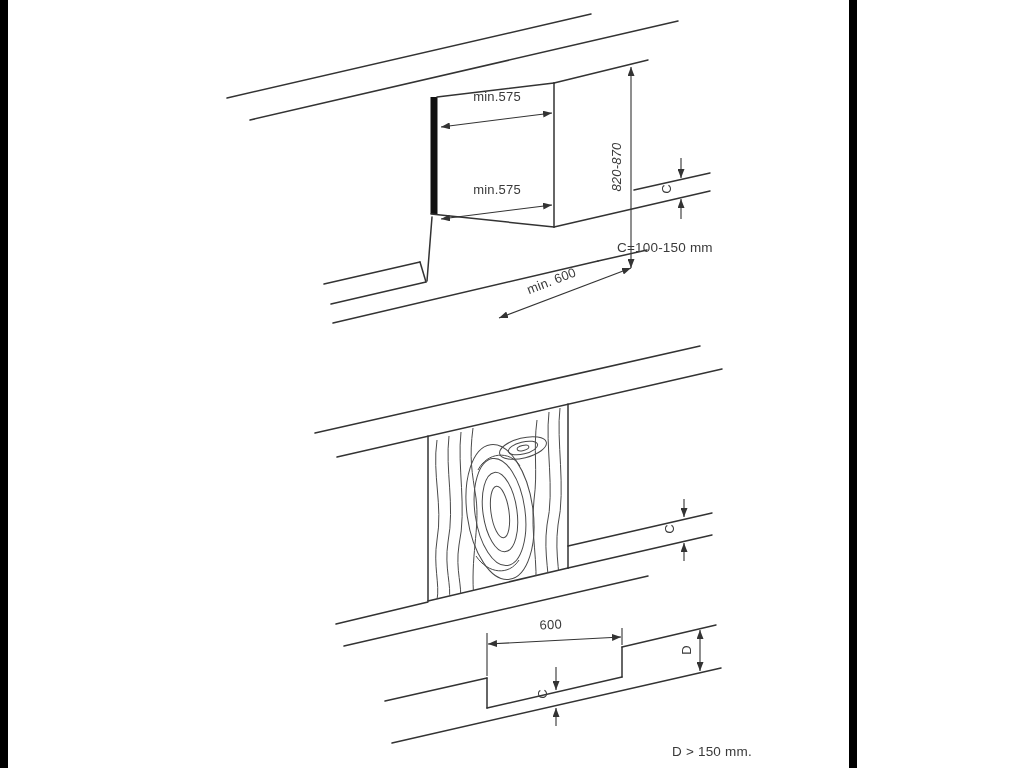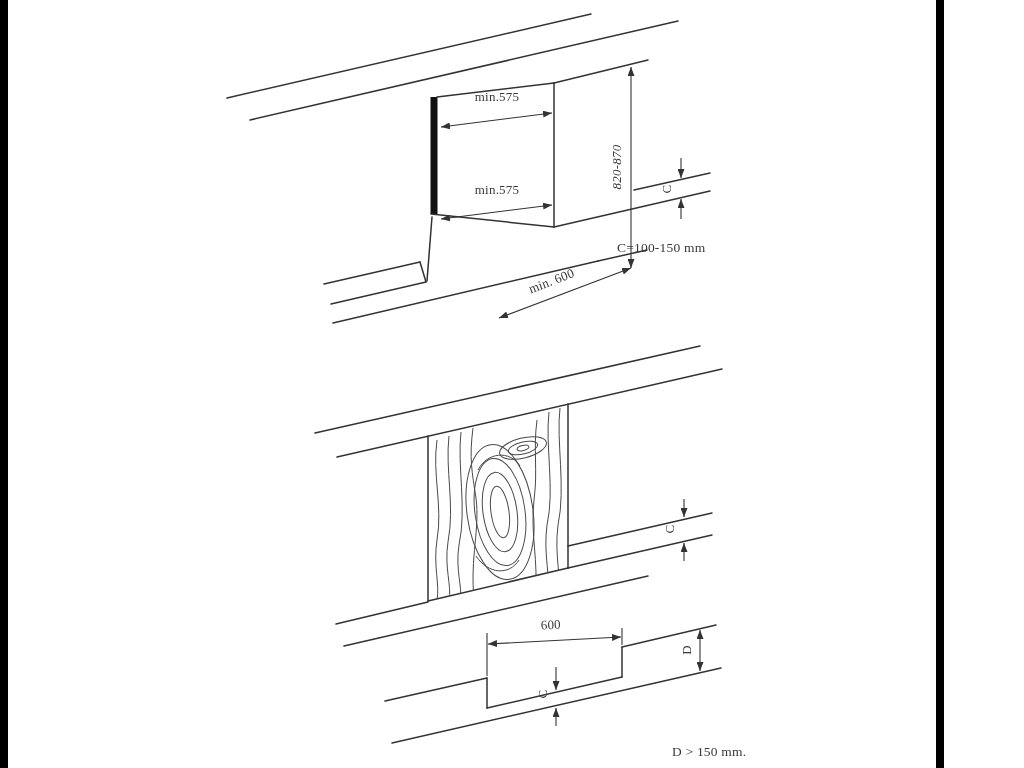--- a/index.html
+++ b/index.html
@@ -1,18 +1,18 @@
 <!DOCTYPE html>
 <html><head>
 <meta charset="utf-8">
 <style>
   html,body{margin:0;padding:0;background:#fff;}
   .canvas{
-    position:relative;width:944px;height:768px;background:#ffffff;
-    font-family:Liberation Serif, serif;overflow:hidden;
+    position:relative;width:857px;height:768px;background:#ffffff;
+    font-family:Liberation Sans, sans-serif;overflow:hidden;
   }
   .edge-bar{position:absolute;top:0;bottom:0;width:8px;background:#000;}
   .edge-bar.left{left:0;}
   .edge-bar.right{right:0;}
   svg{position:absolute;left:0;top:0;}
   .outline{stroke:#333;stroke-width:1.5;fill:none;stroke-linecap:round;}
   .thickline{stroke:#111;stroke-width:7;fill:none;}
   .dim{stroke:#333;stroke-width:1.1;fill:none;}
   .grain{stroke:#4a4a4a;stroke-width:1;fill:none;}
   .dimtext{font-size:13px;fill:#3a3a3a;letter-spacing:.2px;}

